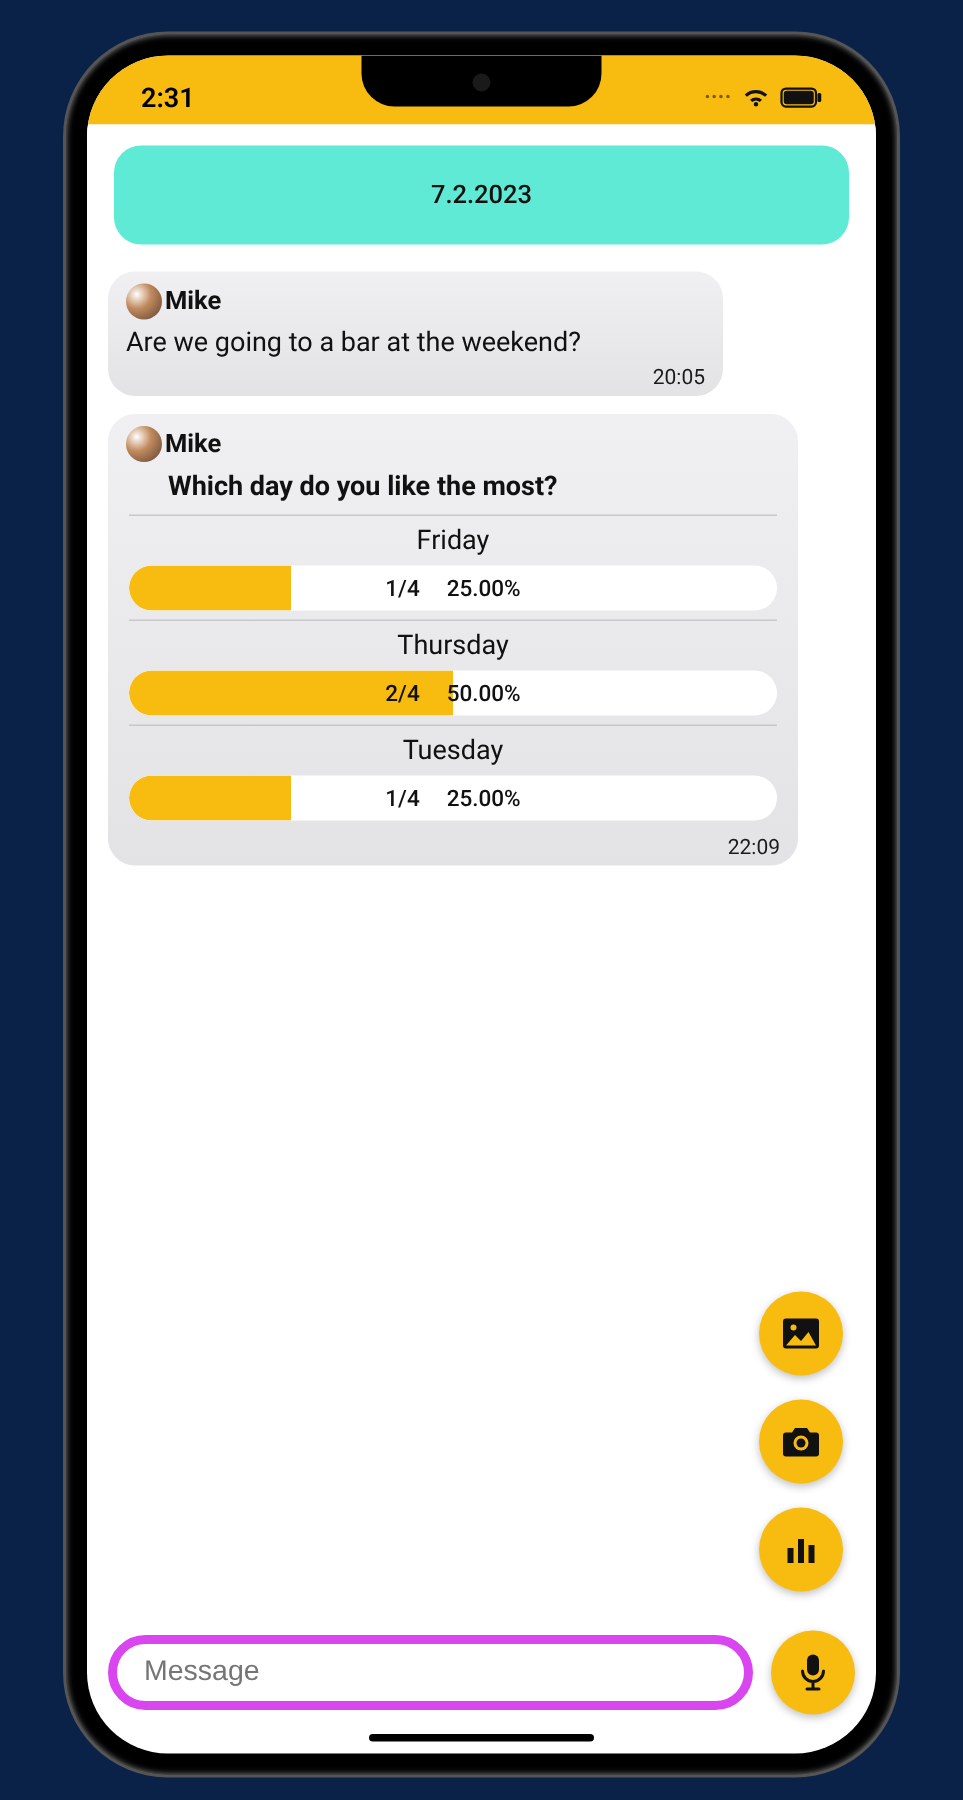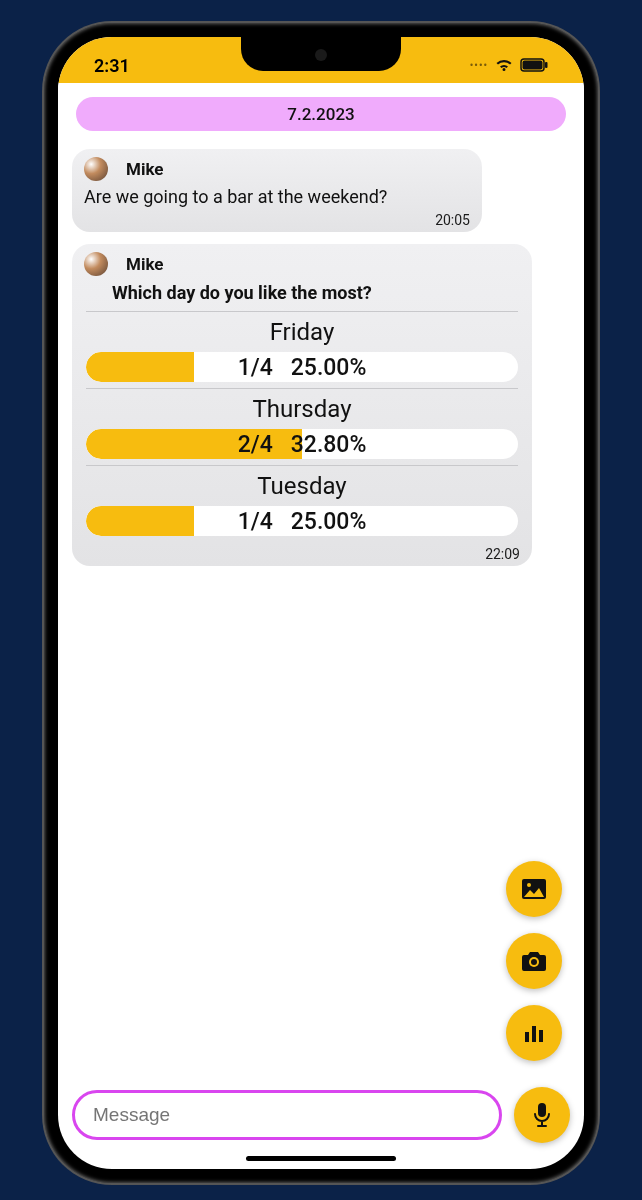--- a/index.html
+++ b/index.html
@@ -89,27 +89,27 @@
   }
 
   
   .chat {
     flex:1;
     background:#fff;
     padding: 14px 14px 0 14px;
     overflow:hidden;
   }
   .date-pill {
-    background:#f0abfc;
+    background:#5eead4;
     color:#111;
     font-size:17px;
     font-weight:500;
     text-align:center;
     border-radius: 18px;
-    padding: 7px 0;
+    padding: 23px 0;
     margin: 0 4px 18px 4px;
   }
 
   .bubble {
     border-radius: 18px;
     padding: 8px 12px 4px 12px;
     margin-bottom: 12px;
     position:relative;
     max-width: 410px;
   }
@@ -120,21 +120,21 @@
   .bubble-blue {
     background: linear-gradient(135deg,#1a86ff,#3366ff);
     color:#fff;
     margin-left:auto;
     margin-right:8px;
     max-width: 420px;
   }
   .sender-row {
     display:flex;
     align-items:center;
-    gap:18px;
+    gap:2px;
     margin-bottom:4px;
   }
   .avatar {
     width:24px; height:24px;
     border-radius:50%;
     background: radial-gradient(circle at 30% 30%, #fff 0%, #c28b5e 40%, #5a4030 100%);
     flex-shrink:0;
   }
   .avatar.v2 { background: radial-gradient(circle at 30% 30%, #fff 0%, #b8746d 40%, #503028 100%); }
   .avatar.v3 { background: radial-gradient(circle at 30% 30%, #fff 0%, #b87e58 40%, #4a3022 100%); }
@@ -192,40 +192,40 @@
     max-width: 460px;
     padding-bottom:4px;
   }
   .poll-question {
     font-size:18px;
     font-weight:700;
     padding: 2px 4px 8px 28px;
   }
   .poll-hr { border:none; border-top:1px solid #c8c8cb; margin:0 2px; }
   .poll-option { padding:6px 2px; }
-  .poll-day { text-align:center; font-size:24px; margin-bottom:6px; }
+  .poll-day { text-align:center; font-size:18px; margin-bottom:6px; }
   .poll-bar-wrap {
     background:#fff;
     border-radius:18px;
     height:30px;
     position:relative;
     overflow:hidden;
     display:flex;
     align-items:center;
     justify-content:center;
   }
   .poll-fill {
     position:absolute;
     left:0; top:0; bottom:0;
     background:#f7bc0f;
     border-radius:18px 0 0 18px;
   }
   .poll-label {
     position:relative;
-    font-size:23px;
+    font-size:15px;
     font-weight:500;
     color:#111;
     display:flex;
     gap:18px;
   }
 
   
   .fab-stack {
     position:absolute;
     right:22px;
@@ -248,21 +248,21 @@
   
   .input-bar {
     padding: 8px 14px 26px 14px;
     display:flex;
     align-items:center;
     gap:12px;
   }
   .msg-input {
     flex:1;
     height:50px;
-    border:3px solid #d946ef;
+    border:6px solid #d946ef;
     border-radius:25px;
     padding:0 18px;
     font-size:19px;
     color:#888;
     outline:none;
   }
   .home-indicator {
     position:absolute;
     bottom:8px;
     left:50%;
@@ -331,21 +331,21 @@
           </div>
         </div>
 
         <hr class="poll-hr">
         <div class="poll-option">
           <div class="poll-day">Thursday</div>
           <div class="poll-bar-wrap">
             <div class="poll-fill" style="width:50%"></div>
             <div class="poll-label">
               <span>2/4</span>
-              <span>32.80%</span>
+              <span>50.00%</span>
             </div>
           </div>
         </div>
 
         <hr class="poll-hr">
         <div class="poll-option">
           <div class="poll-day">Tuesday</div>
           <div class="poll-bar-wrap">
             <div class="poll-fill" style="width:25%"></div>
             <div class="poll-label">

